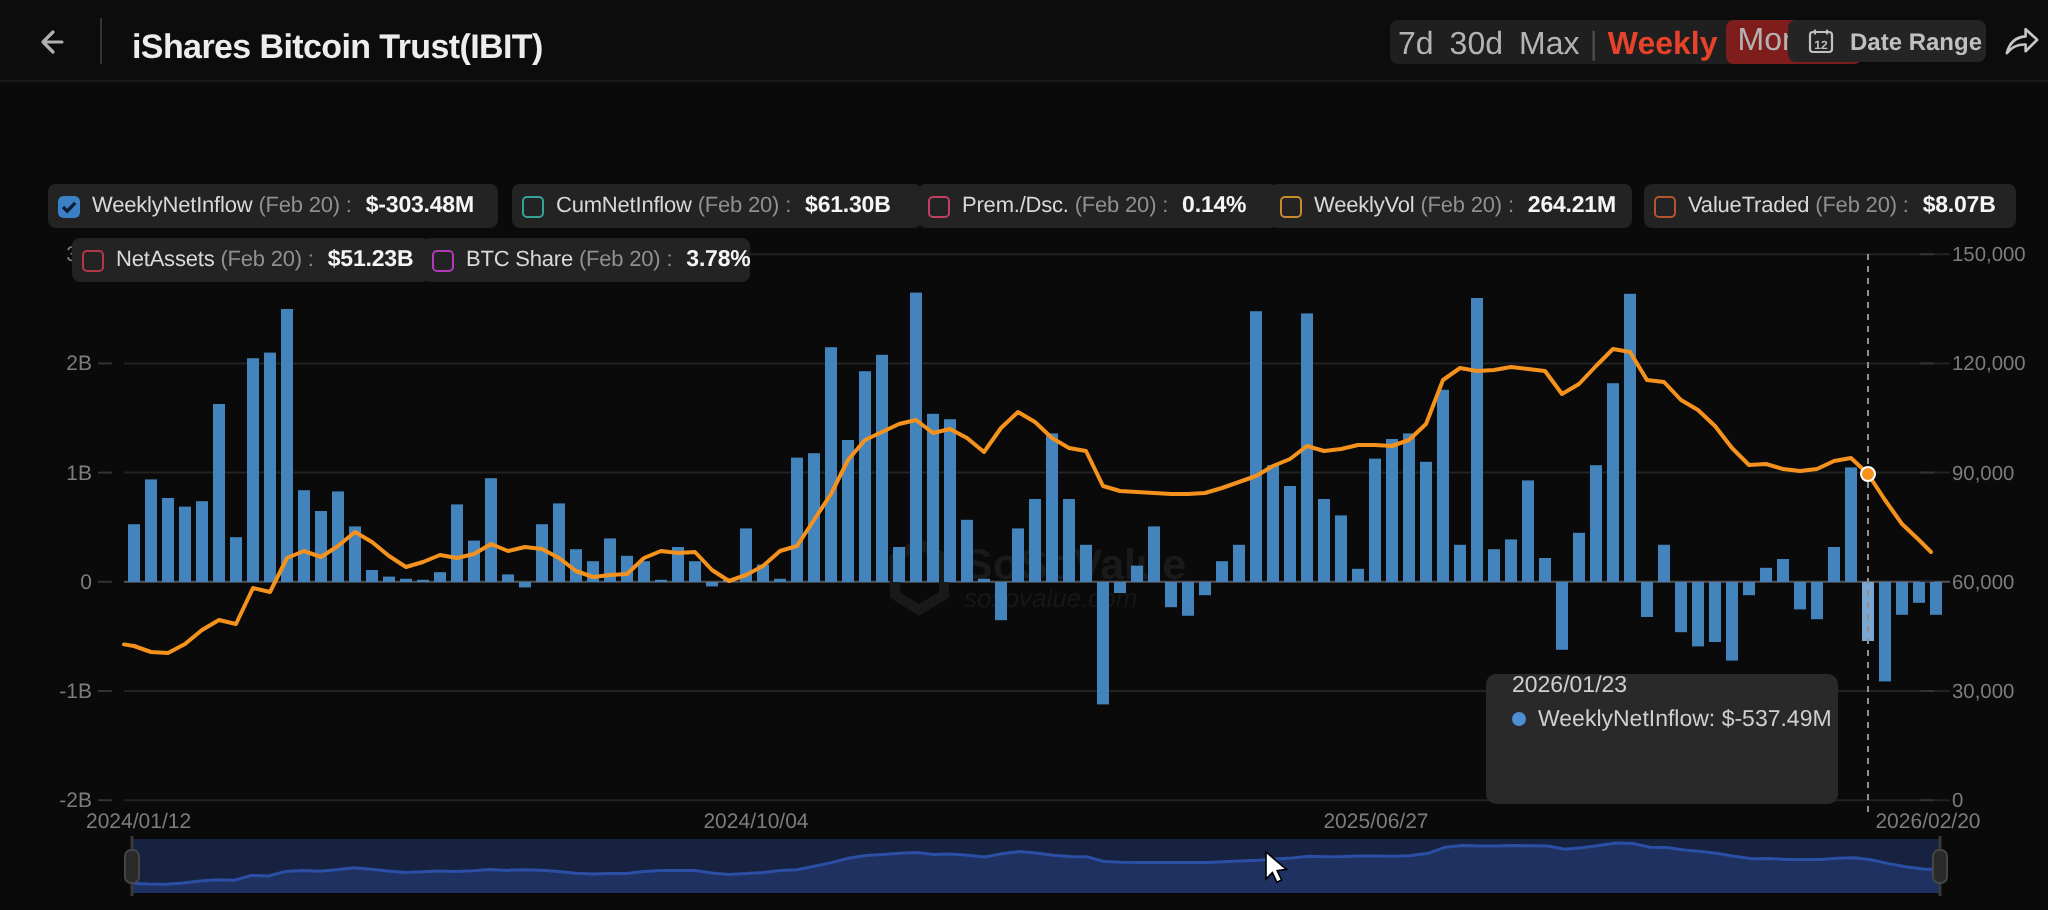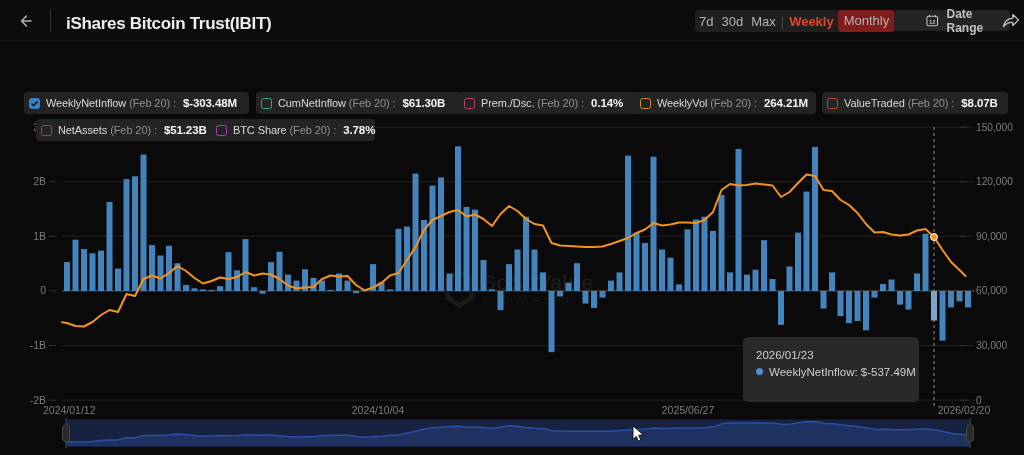--- a/index.html
+++ b/index.html
@@ -3,35 +3,35 @@
 <style>
 * { margin:0; padding:0; box-sizing:border-box; }
 html,body { width:1024px; height:455px; background:#0a0a0a; overflow:hidden;
   font-family:"Liberation Sans",sans-serif; }
 .abs { position:absolute; }
 .topbar { position:absolute; left:0; top:0; width:1024px; height:41px; background:#0c0c0c;
   border-bottom:1px solid #1a1a1a; }
 .title { position:absolute; left:66px; top:14px; font-size:17px; font-weight:700; color:#ededed; letter-spacing:-0.3px; }
 .divider { position:absolute; left:50px; top:9px; width:1px; height:23px; background:#333; }
 .seg { position:absolute; left:695px; top:10px; width:189px; height:22px; background:#1f1f1f;
-  border-radius:4px; display:flex; align-items:center; font-size:13px; color:#b3b3b3; }
+  border-radius:4px; display:flex; align-items:flex-end; font-size:16px; color:#b3b3b3; }
 .seg span { padding:0 4px; }
 .seg .sep { color:#4a4a4a; padding:0 1px; }
 .seg .active { color:#e8432a; font-weight:700; }
 .seg .mon { background:#7f1d1d; border-radius:4px; height:22px; line-height:22px; padding:0 6px; }
-.dbtn { position:absolute; left:894px; top:10px; width:116px; height:21px; background:#242424;
-  border-radius:4px; display:flex; align-items:center; font-size:12px; font-weight:700; color:#c0c0c0;padding-left:22px; }
+.dbtn { position:absolute; left:894px; top:10px; width:99px; height:21px; background:#242424;
+  border-radius:4px; display:flex; align-items:center; font-size:12px; font-weight:700; color:#c0c0c0; }
 .legend-pill { position:absolute; height:22px; background:#232323; border-radius:4px;
   display:flex; align-items:center; font-size:11px; letter-spacing:-0.1px; color:#d9d9d9; white-space:nowrap;margin-top:44px; }
 .cb { width:11px; height:11px; border-radius:2.5px; margin-left:5px; margin-right:6px; flex:0 0 auto; }
 .gray { color:#909090; }
 .val { color:#f5f5f5; font-weight:700; margin-left:7px; font-size:11.5px;text-align:center; }
 .pr { padding-right:16px; }
 .tooltip { position:absolute; left:743px; top:337px; width:176px; height:65px;
-  background:rgba(43,43,43,0.96); border-radius:5px; font-size:11.5px; color:#cfcfcf; padding:12px 0 0 13px; white-space:nowrap; }
+  background:rgba(43,43,43,0.96); border-radius:5px; font-size:11.5px; color:#cfcfcf; padding:0 0 0 13px; white-space:nowrap; }
 .trow { display:flex; align-items:center; height:16px; margin-top:2.5px; }
 .dot { width:7px; height:7px; border-radius:50%; margin-right:6px; flex:0 0 auto; }
 </style></head>
 <body>
 <svg width="1024" height="455" viewBox="0 0 1024 455" style="position:absolute;left:0;top:0">
 <line x1="62" y1="127.1" x2="975" y2="127.1" stroke="#222222" stroke-width="1"></line>
 <line x1="49" y1="127.1" x2="56" y2="127.1" stroke="#333" stroke-width="1"></line>
 <line x1="960" y1="127.1" x2="967" y2="127.1" stroke="#333" stroke-width="1"></line>
 <text x="46" y="130.6" text-anchor="end" font-size="10.5" fill="#7d7d7d">3B</text>
 <text x="976" y="130.6" text-anchor="start" font-size="10.2" fill="#7d7d7d">150,000</text>

